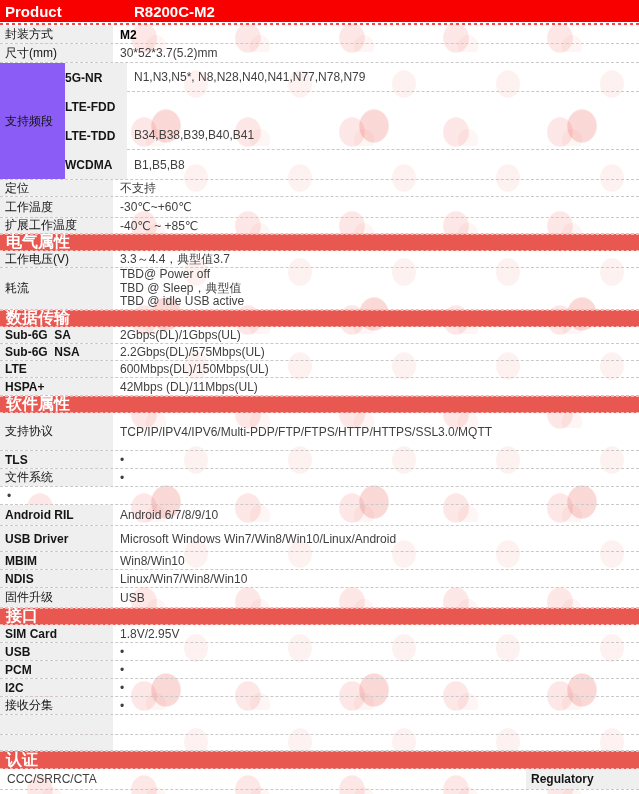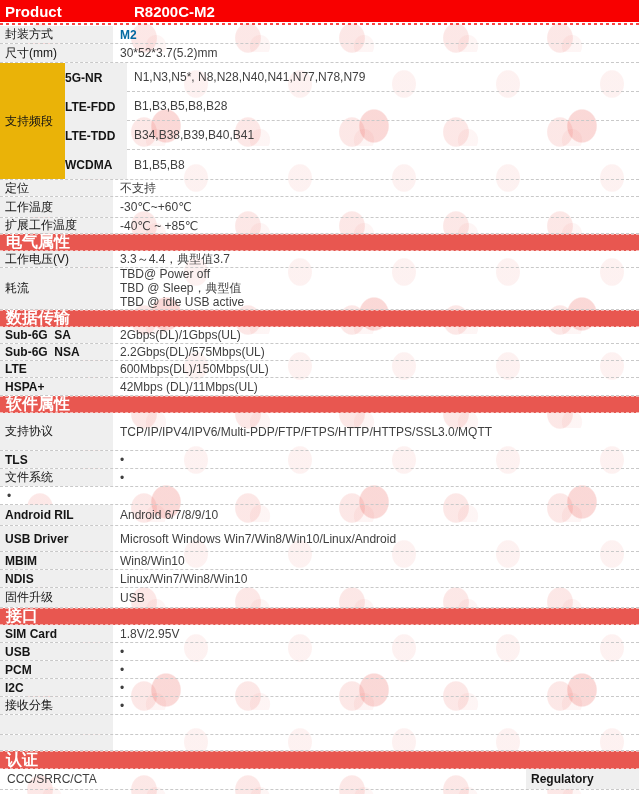--- a/index.html
+++ b/index.html
@@ -30,32 +30,32 @@
   .red-dash-wrap { height:4px; display:flex; align-items:center; }
   .red-dash { height:2px; width:100%;
               background:repeating-linear-gradient(90deg,#fb4545 0 3px, transparent 3px 6px); }
 
   
   .row { display:flex; border-bottom:1px dashed #c9c9c9; }
   .cell { display:flex; align-items:center; font-size:12px; }
   .label { width:113px; padding-left:5px; background:#efefef; color:#151515; }
   .label.bold { font-weight:bold; }
   .value { flex:1; padding-left:7px; color:#3f3f3f; }
-  .value.bold { font-weight:bold; color:#0369a1; }
-  .value.multiline { flex-direction:column; align-items:flex-start; justify-content:space-between;
+  .value.bold { font-weight:bold; color:#000000; }
+  .value.multiline { flex-direction:column; align-items:flex-start; justify-content:flex-start;
                      line-height:13.5px; }
 
   
   .section { display:flex; align-items:center; background:#e85750; color:#ffffff;
              font-size:16px; font-weight:bold; padding-left:6px;
              border-top:1px dashed #f5b8b4; border-bottom:1px dashed #f5b8b4; }
 
   
   .group { display:flex; height:117px; border-bottom:1px dashed #c9c9c9; }
-  .group-main { width:65px; padding-left:5px; background:#eab308; display:flex;
+  .group-main { width:65px; padding-left:5px; background:#8b5cf6; display:flex;
                 align-items:center; font-size:12px; color:#151515; }
   .group-rest { flex:1; display:flex; flex-direction:column; }
   .subrow { display:flex; flex:1;text-align:right; }
   .sublabel { width:62px; background:#efefef; display:flex; align-items:center;
               font-size:12px; font-weight:bold; color:#151515; }
   .subrow .value { border-bottom:1px dashed #c9c9c9; }
   .subrow:last-child .value { border-bottom:none; }
 
   
   .h16{height:16px}.h17{height:17px}.h18{height:18px}.h19{height:19px}.h20{height:20px}
@@ -90,21 +90,20 @@
 
     <div class="group">
       <div class="group-main">支持频段</div>
       <div class="group-rest">
         <div class="subrow h29">
           <div class="cell sublabel">5G-NR</div>
           <div class="cell value">N1,N3,N5*, N8,N28,N40,N41,N77,N78,N79</div>
         </div>
         <div class="subrow h29">
           <div class="cell sublabel">LTE-FDD</div>
-          <div class="cell value">B1,B3,B5,B8,B28</div>
         </div>
         <div class="subrow h29">
           <div class="cell sublabel">LTE-TDD</div>
           <div class="cell value">B34,B38,B39,B40,B41</div>
         </div>
         <div class="subrow h30">
           <div class="cell sublabel">WCDMA</div>
           <div class="cell value">B1,B5,B8</div>
         </div>
       </div>

